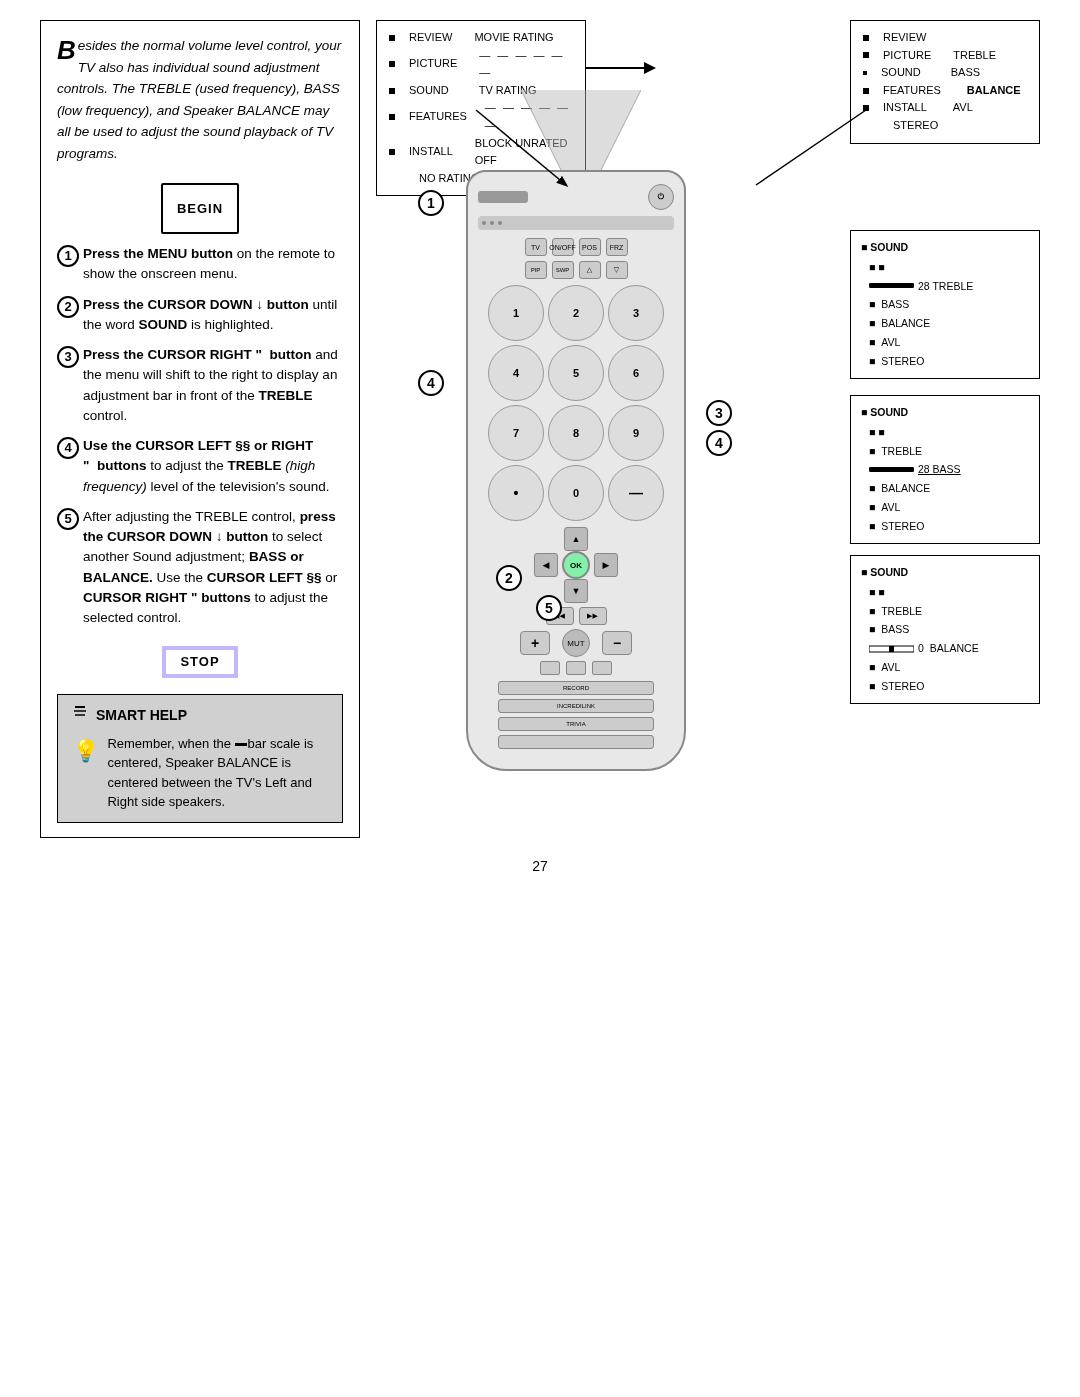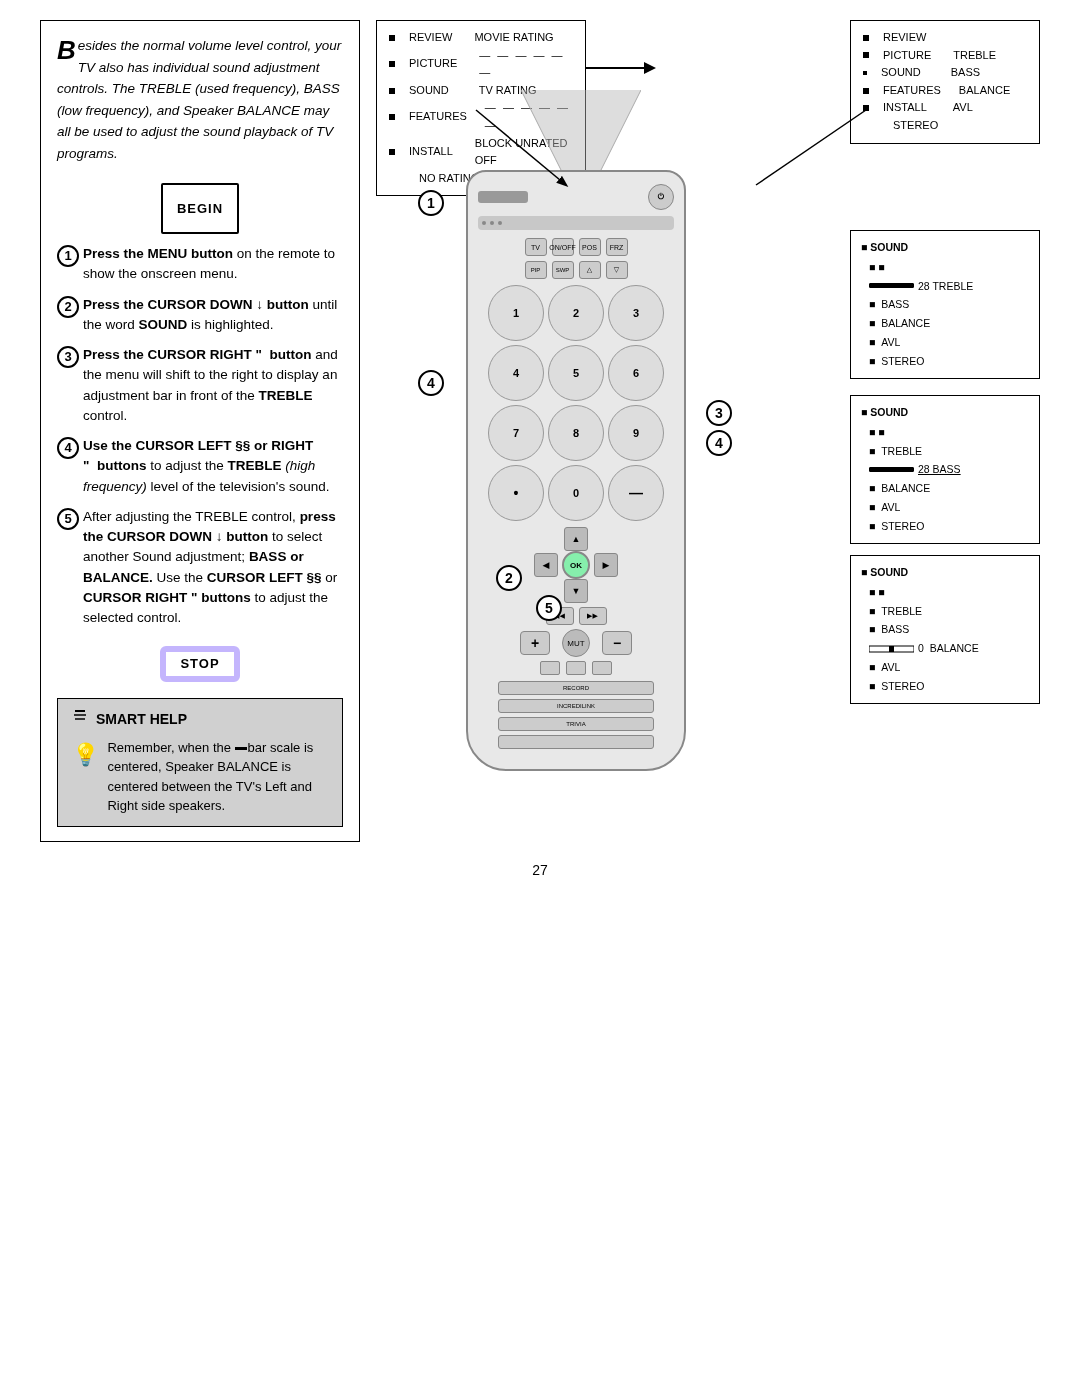--- a/index.html
+++ b/index.html
@@ -111,22 +111,22 @@
       flex: 1;
       font-size: 13.5px;
       line-height: 1.5;
     }
     .step-content strong {
       font-weight: bold;
     }
 
     .stop-badge {
       display: inline-block;
-      border: 6px solid #c4b5fd;
-      border-radius: 6px;
+      border: 4px solid #c4b5fd;
+      border-radius: 0;
       padding: 2px 14px;
       font-weight: bold;
       font-size: 13px;
       text-transform: uppercase;
       margin: 8px 0 2px 0;
       letter-spacing: 1px;
     }
 
     
     .smart-help {
@@ -594,21 +594,21 @@
             <span style="margin-left:8px;">TREBLE</span>
         </div>
         <div class="menu-item">
           <span class="bullet-sm"></span>
             <span>SOUND</span>
             <span style="margin-left:16px;">BASS</span>
         </div>
         <div class="menu-item">
           <span class="bullet"></span>
             <span>FEATURES</span>
-            <span style="margin-left:4px;">BALANCE</span>
+            <span style="margin-left:12px;font-weight:bold;">BALANCE</span>
         </div>
         <div class="menu-item">
           <span class="bullet"></span>
             <span>INSTALL</span>
             <span style="margin-left:12px;">AVL</span>
         </div>
         <div class="menu-item" style="padding-left:30px;">
           STEREO
         </div>
       </div>

